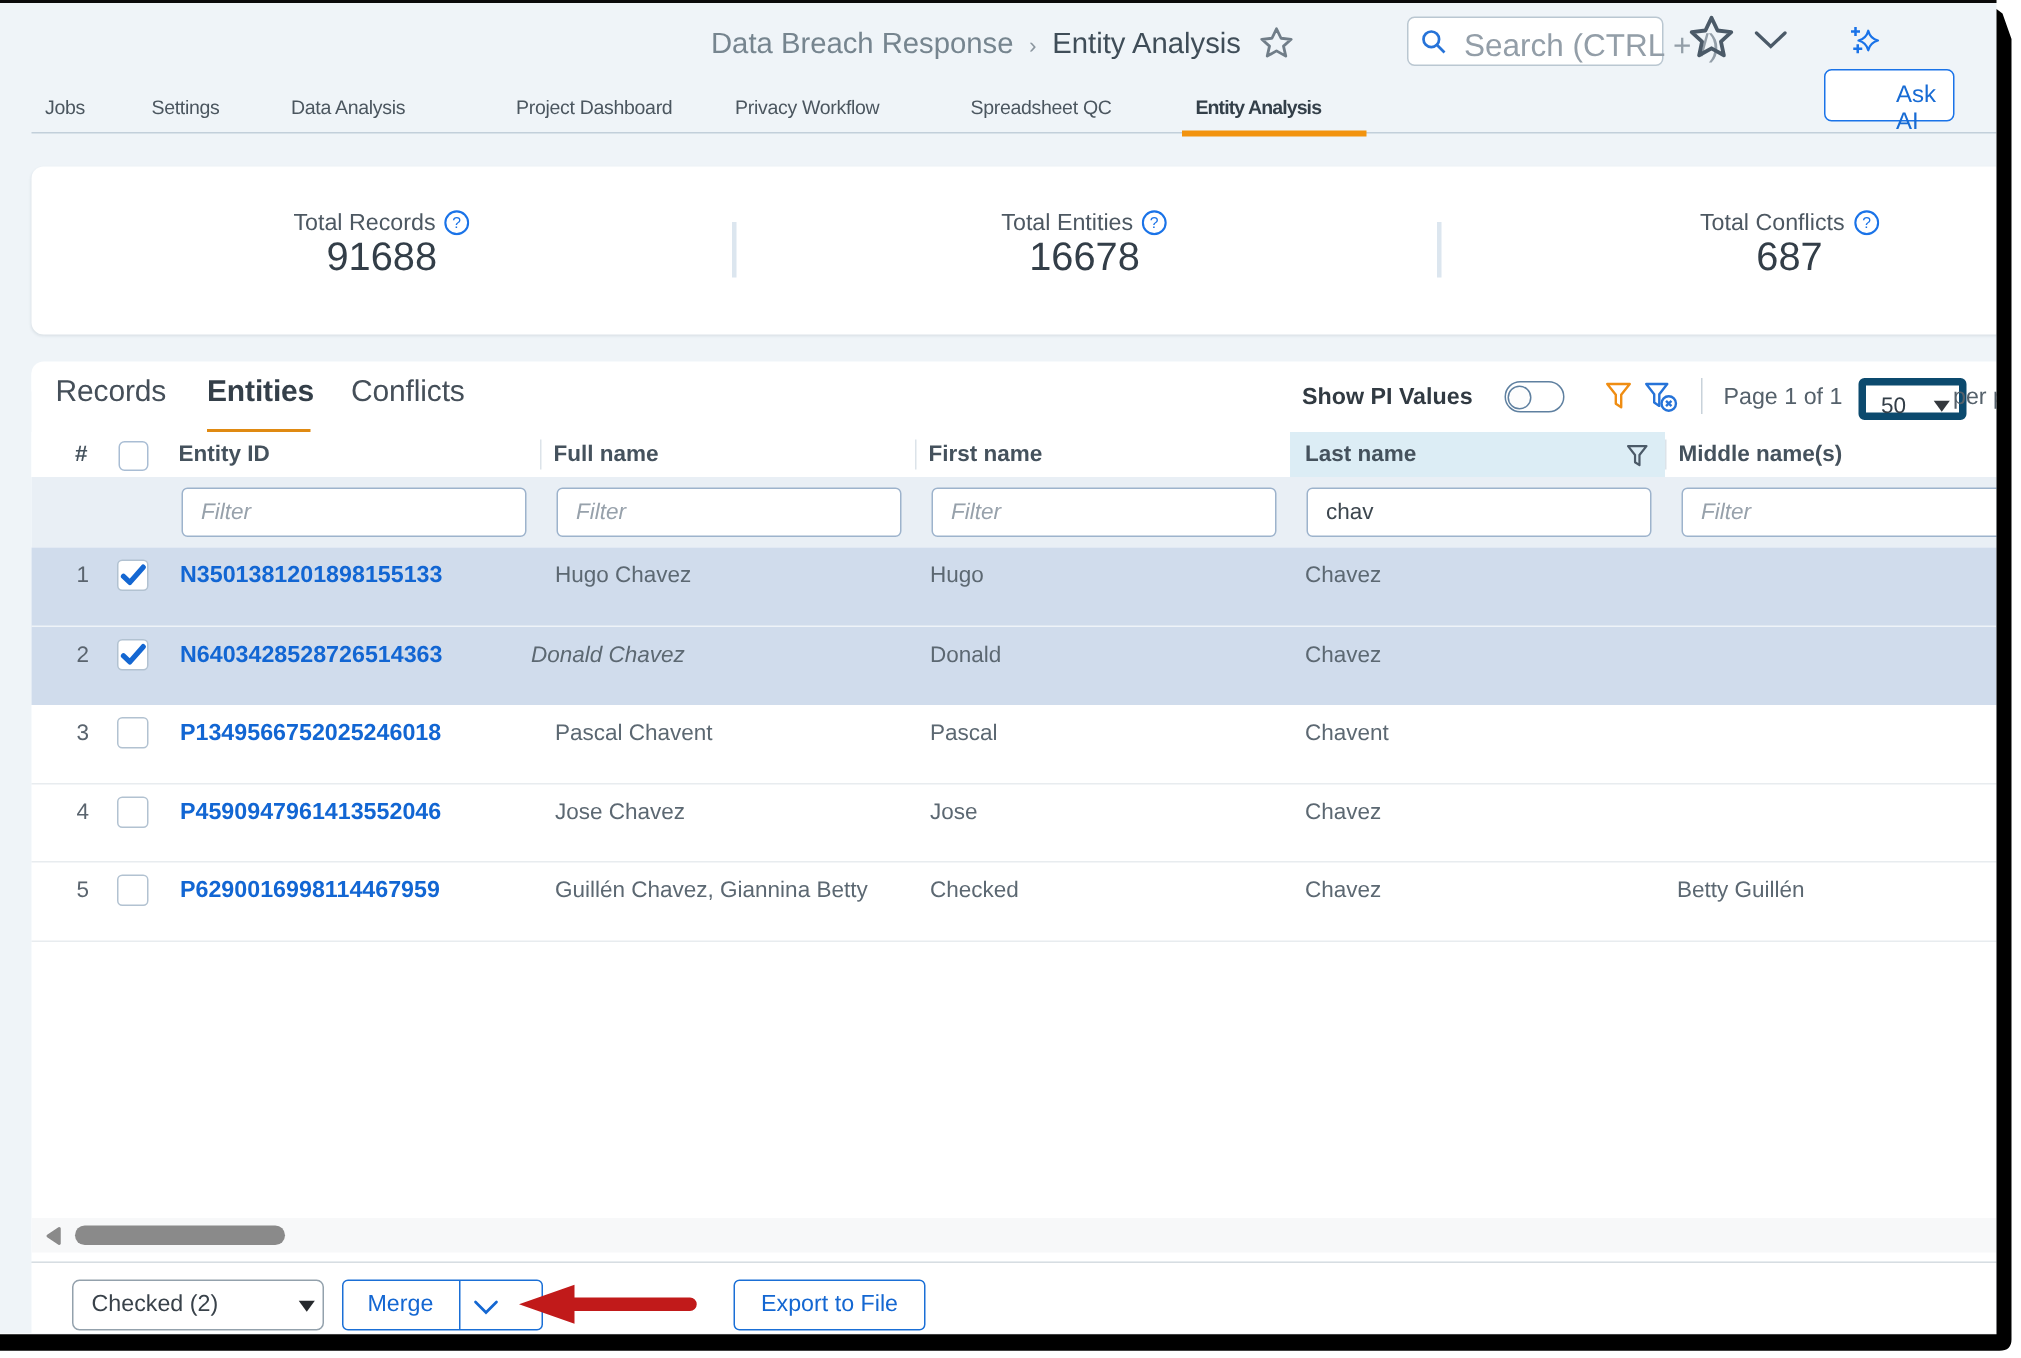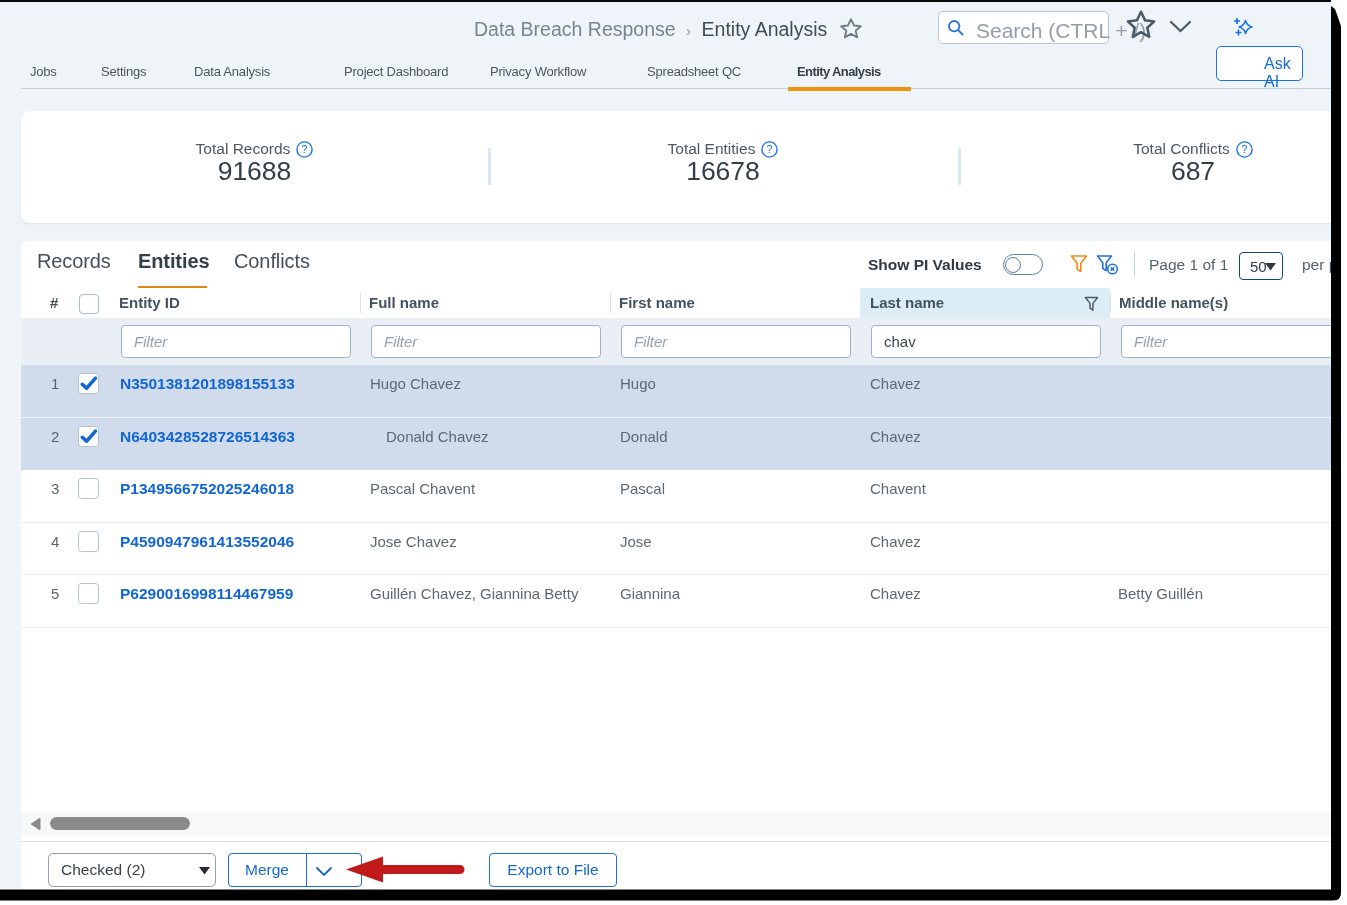--- a/index.html
+++ b/index.html
@@ -141,21 +141,21 @@
     <svg class="abs" style="left:1048px; top:11px;" width="20" height="22" viewBox="0 0 20 22" fill="none" stroke="#ef8d13" stroke-width="1.6" stroke-linejoin="round">
         <path d="M2.5 3h15l-5.7 7.2v8.3l-3.6-2.4v-5.9z"></path>
       </svg>
     <svg class="abs" style="left:1075px; top:11px;" width="24" height="22" viewBox="0 0 24 22" fill="none" stroke="#2673d8" stroke-width="1.6" stroke-linejoin="round">
         <path d="M1.5 3h14l-5.3 6.8v7.8l-3.4-2.2v-5.6z"></path>
         <circle cx="16.5" cy="16" r="4.8"></circle>
         <path d="M14.7 14.2 18.3 17.8 M18.3 14.2 14.7 17.8"></path>
       </svg>
     <div class="abs" style="left:1113px; top:10px; width:1px; height:24px; background:#c8d2da;"></div>
     <div class="abs" style="left:1128px; top:14px; font-size:15.5px; color:#55616b;">Page 1 of 1</div>
-    <div class="abs" style="left:1218px; top:10px; width:44px; height:28px; border:1px solid #0c4a6e; border-radius:4px; background:#fff;">
+    <div class="abs" style="left:1218px; top:10px; width:72px; height:28px; border:5px solid #0c4a6e; border-radius:4px; background:#fff;">
       <span style="position:absolute; left:10px; top:5px; font-size:15px; color:#333e48;">50</span>
       <svg style="position:absolute; right:6px; top:10px;" width="11" height="8" viewBox="0 0 11 8">
           <path d="M0 0 H11 L5.5 7.5 Z" fill="#33383d"></path>
         </svg>
     </div>
     <div class="abs" style="left:1281px; top:14px; font-size:15.5px; color:#55616b;">per page</div>
 
     <div class="hdrrow">
       <div class="tbl-label" style="left:29px; top:6px;">#</div>
       <div class="cb" style="left:58px; top:6px; width:20px; height:20px; border-color:#a9bdd4; border-radius:4px;"></div>
@@ -192,21 +192,21 @@
       <div class="rtx" style="left:599px;">Hugo</div>
       <div class="rtx" style="left:849px;">Chavez</div>
     </div>
     <div class="row rowsel" style="top:175.5px;">
       <div class="rown" style="left:30px;">2</div>
       <div class="cb" style="top:8px;"></div>
       <svg class="abs" style="left:59px; top:10px;" width="18" height="17" viewBox="0 0 17 15" fill="none" stroke="#1467d2" stroke-width="3.3" stroke-linecap="round" stroke-linejoin="round">
           <path d="M2.2 8.2 6.2 12 14.6 2.4"></path>
         </svg>
       <div class="rid">N6403428528726514363</div>
-      <div class="rtx" style="left:365px;">Donald Chavez</div>
+      <div class="rtx" style="left:333px;font-style:italic;">Donald Chavez</div>
       <div class="rtx" style="left:599px;">Donald</div>
       <div class="rtx" style="left:849px;">Chavez</div>
     </div>
     <div class="row" style="top:228px; border-bottom:1px solid #e8ecef;">
       <div class="rown" style="left:30px;">3</div>
       <div class="cb" style="top:8px;"></div>
       <div class="rid">P1349566752025246018</div>
       <div class="rtx" style="left:349px;">Pascal Chavent</div>
       <div class="rtx" style="left:599px;">Pascal</div>
       <div class="rtx" style="left:849px;">Chavent</div>
@@ -217,21 +217,21 @@
       <div class="rid">P4590947961413552046</div>
       <div class="rtx" style="left:349px;">Jose Chavez</div>
       <div class="rtx" style="left:599px;">Jose</div>
       <div class="rtx" style="left:849px;">Chavez</div>
     </div>
     <div class="row" style="top:333px; border-bottom:1px solid #e8ecef;">
       <div class="rown" style="left:30px;">5</div>
       <div class="cb" style="top:8px;"></div>
       <div class="rid">P6290016998114467959</div>
       <div class="rtx" style="left:349px;">Guillén Chavez, Giannina Betty</div>
-      <div class="rtx" style="left:599px;">Giannina</div>
+      <div class="rtx" style="left:599px;">Checked</div>
       <div class="rtx" style="left:849px;">Chavez</div>
       <div class="rtx" style="left:1097px;">Betty Guillén</div>
     </div>
 
     <div class="abs" style="left:0; top:570px; width:1310px; height:23px; background:#f7f8f9;"></div>
       <svg class="abs" style="left:7px; top:575px;" width="14" height="14" viewBox="0 0 14 14" fill="#8a8a8a" stroke="#8a8a8a" stroke-width="2" stroke-linejoin="round">
         <path d="M11.5 2 4 7l7.5 5z"></path>
       </svg>
     <div class="abs" style="left:29px; top:575px; width:140px; height:13px; background:#8a8a8a; border-radius:6.5px;"></div>
 

